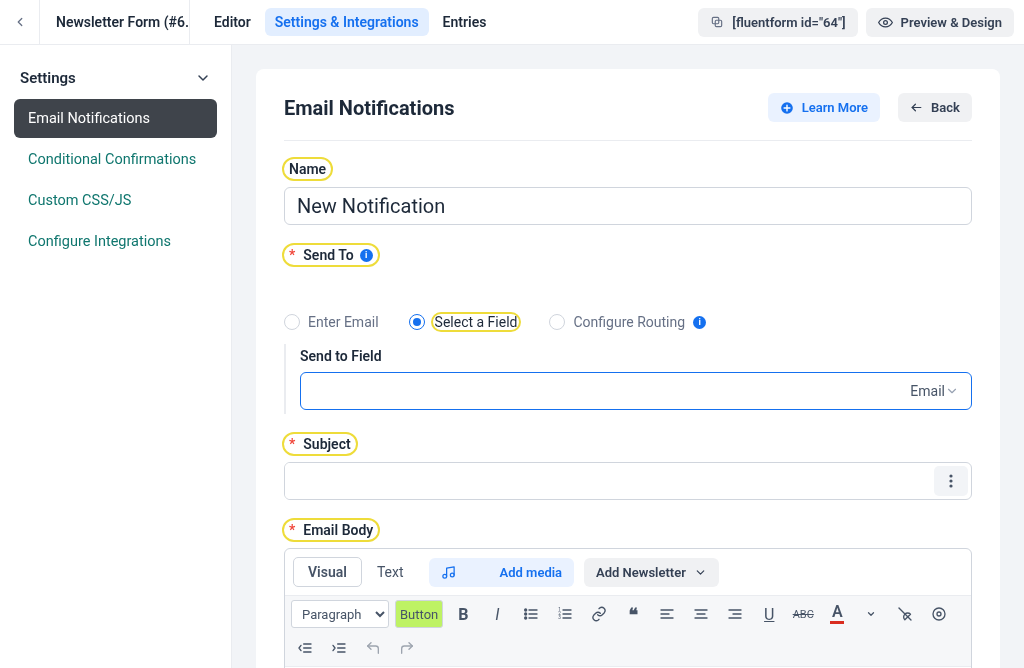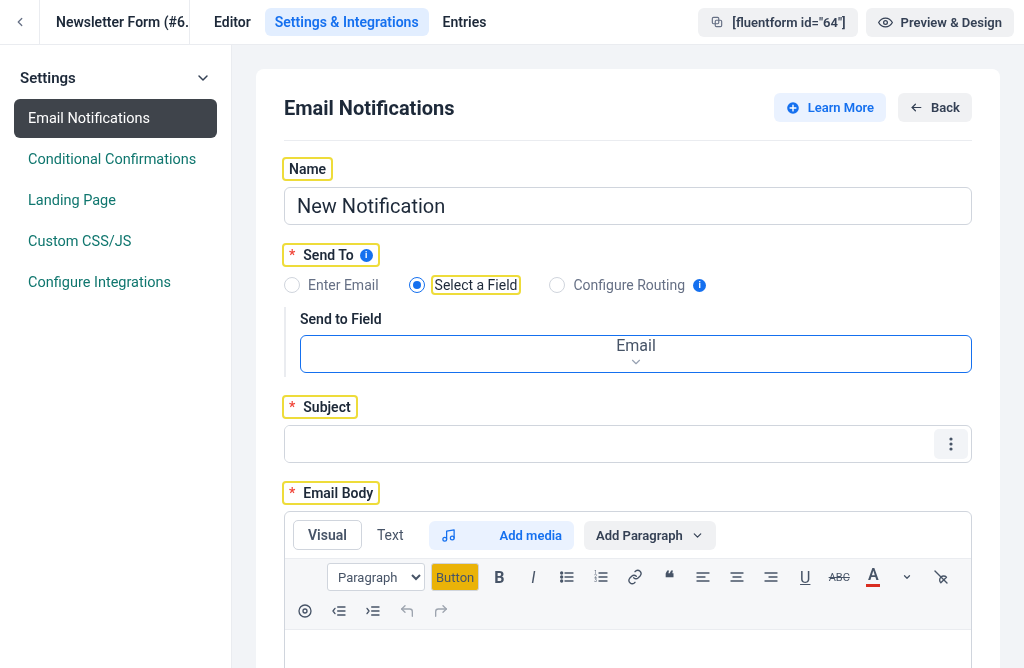--- a/index.html
+++ b/index.html
@@ -68,63 +68,63 @@
   }
   .panel{
     background:#fff;border-radius:8px;padding:24px 28px 120px;
     min-height:100%;
   }
   .panel-head{
     display:flex;align-items:center;justify-content:space-between;
     border-bottom:1px solid var(--border-light);padding-bottom:18px;margin-bottom:18px;
   }
   .panel-title{font-size:20px;font-weight:700;}
-  .panel-actions{display:flex;gap:12px;padding-left:21px;}
+  .panel-actions{display:flex;gap:18px;padding-left:21px;}
   .btn-learn{background:var(--blue-soft);color:var(--blue);}
   .btn-back{background:#f0f1f3;color:#344054;}
 
   .field-block{margin-bottom:20px;}
   .label{
     display:inline-flex;align-items:center;gap:6px;
     font-weight:600;font-size:14px;color:var(--text);
     padding:2px 5px;margin-bottom:8px;
   }
-  .label.hl{outline:2px solid var(--highlight);outline-offset:0;border-radius:2px;}
+  .label.hl{outline:2px solid var(--highlight);outline-offset:0;border-radius:10px;}
   .req{color:#f04438;margin-right:2px;}
   .info-dot{
     width:13px;height:13px;border-radius:50%;background:var(--blue);
     color:#fff;display:inline-flex;align-items:center;justify-content:center;
     font-size:9px;font-weight:700;
   }
 
   .text-input{
     width:100%;height:38px;border:1px solid var(--border);border-radius:6px;
     padding:0 12px;font-size:20px;color:var(--text);
   }
   .text-input::placeholder{color:var(--muted);}
 
   .radio-row{display:flex;gap:30px;align-items:center;margin:4px 0 14px;flex-wrap:wrap;}
-  .radio-opt{display:flex;gap:8px;align-items:center;font-size:14px;color:var(--muted);cursor:pointer;}
+  .radio-opt{display:flex;gap:8px;align-items:center;font-size:14px;color:var(--muted);cursor:pointer;margin-top:37px;}
   .radio{
     width:16px;height:16px;border-radius:50%;border:1.5px solid var(--border);
     display:inline-flex;align-items:center;justify-content:center;background:#fff;
   }
   .radio.checked{border-color:var(--blue);}
   .radio.checked::after{content:"";width:8px;height:8px;border-radius:50%;background:var(--blue);}
   .radio-opt.sel{color:var(--text);}
-  .radio-opt .otext.hl{outline:2px solid var(--highlight);outline-offset:0;border-radius:2px;padding:0 2px;text-align:right;}
+  .radio-opt .otext.hl{outline:2px solid var(--highlight);outline-offset:0;border-radius:8px;padding:0 2px;text-align:right;}
 
   .sub-block{
     border-left:2px solid var(--border-light);padding:4px 0 4px 14px;margin-bottom:6px;
   }
   .sub-label{font-weight:600;font-size:14px;margin-bottom:8px;}
   .select-box{
     width:100%;height:38px;border:1px solid var(--blue);border-radius:6px;
-    display:flex;align-items:center;justify-content:flex-start;padding:0 12px;
-    font-size:16px;color:#475467;cursor:pointer;flex-direction:column;
+    display:flex;align-items:center;justify-content:flex-end;padding:0 12px;
+    font-size:14px;color:#475467;cursor:pointer;
   }
   .chev-down{color:#98a2b3;}
 
   .input-with-action{
     width:100%;height:38px;border:1px solid var(--border);border-radius:6px;
     display:flex;align-items:center;overflow:hidden;
   }
   .input-with-action input{
     flex:1;height:100%;border:none;outline:none;padding:0 12px;font-size:14px;
   }
@@ -150,25 +150,25 @@
   .ed-actions{display:flex;gap:10px;}
   .btn-addmedia{background:var(--blue-soft);color:var(--blue);gap:44px;}
   .btn-shortcodes{background:#f0f1f3;color:#344054;font-weight:600;}
 
   .ed-toolbar{
     background:#f6f7f9;border-top:1px solid var(--border-light);border-bottom:1px solid var(--border-light);
     padding:4px 6px;display:flex;align-items:center;gap:6px;flex-wrap:wrap;
   }
   .para-select{
     height:28px;border:1px solid var(--border);border-radius:3px;background:#fff;
-    font-size:13px;padding:0 6px;min-width:98px;color:#475467;margin-left:36px;
+    font-size:13px;padding:0 6px;min-width:98px;color:#475467;
   }
   .tb-btn{
     min-width:28px;height:28px;border:1px solid var(--border);border-radius:3px;
-    background:#eab308;display:flex;align-items:center;justify-content:center;
+    background:#bef264;display:flex;align-items:center;justify-content:center;
     font-size:13px;color:#475467;cursor:pointer;padding:0 4px;
   }
   .tb-icon{
     min-width:28px;height:28px;display:flex;align-items:center;justify-content:center;
     cursor:pointer;color:#475467;border-radius:3px;
   }
   .ed-canvas{height:110px;background:#fff;}
 
   .thin{font-weight:400;}
 </style>
@@ -211,21 +211,20 @@
 
   <div class="sidebar">
     <div class="side-group-header">
       <span>Settings</span>
       <svg width="16" height="16" viewBox="0 0 24 24" fill="none" stroke="#344054" stroke-width="2.2" stroke-linecap="round" stroke-linejoin="round">
           <polyline points="6 9 12 15 18 9"></polyline>
         </svg>
     </div>
     <div class="side-item active">Email Notifications</div>
     <div class="side-item">Conditional Confirmations</div>
-    <div class="side-item">Landing Page</div>
     <div class="side-item">Custom CSS/JS</div>
     <div class="side-item">Configure Integrations</div>
   </div>
 
   <div class="main-wrap">
     <div class="panel">
       <div class="panel-head">
         <div class="panel-title">Email Notifications</div>
         <div class="panel-actions">
           <div class="btn btn-learn">
@@ -316,21 +315,21 @@
             <div class="ed-actions">
               <div class="btn btn-addmedia">
                 <svg width="15" height="15" viewBox="0 0 24 24" fill="none" stroke="#1570ef" stroke-width="2" stroke-linecap="round" stroke-linejoin="round">
                     <path d="M9 18V5l12-2v13"></path>
                     <circle cx="6" cy="18" r="3"></circle>
                     <circle cx="18" cy="16" r="3"></circle>
                   </svg>
                 <span>Add media</span>
               </div>
               <div class="btn btn-shortcodes">
-                <span>Add Paragraph</span>
+                <span>Add Newsletter</span>
                 <svg width="13" height="13" viewBox="0 0 24 24" fill="none" stroke="#344054" stroke-width="2.2" stroke-linecap="round" stroke-linejoin="round">
                     <polyline points="6 9 12 15 18 9"></polyline>
                   </svg>
               </div>
             </div>
           </div>
 
           <div class="ed-toolbar">
             <select class="para-select">
               <option>Paragraph</option>

